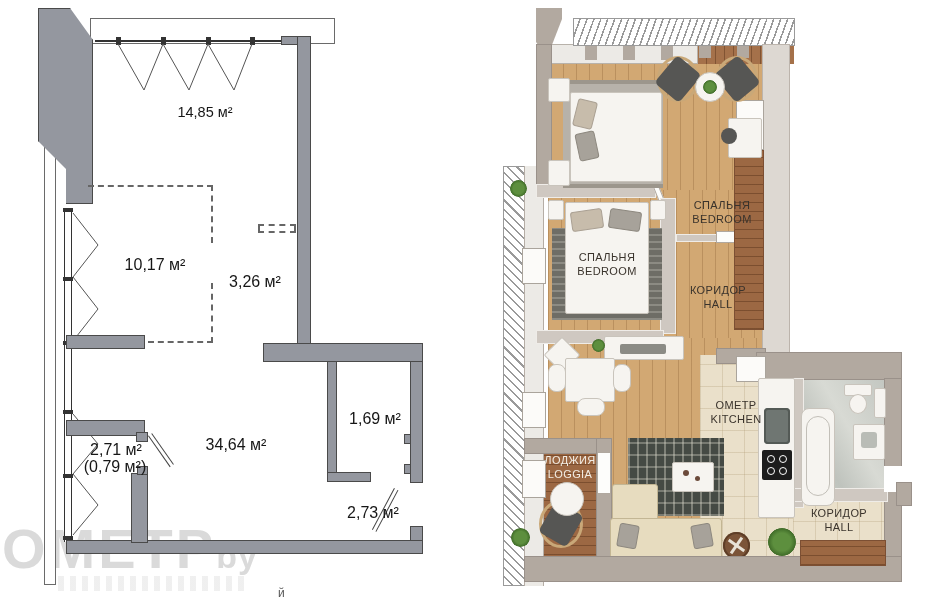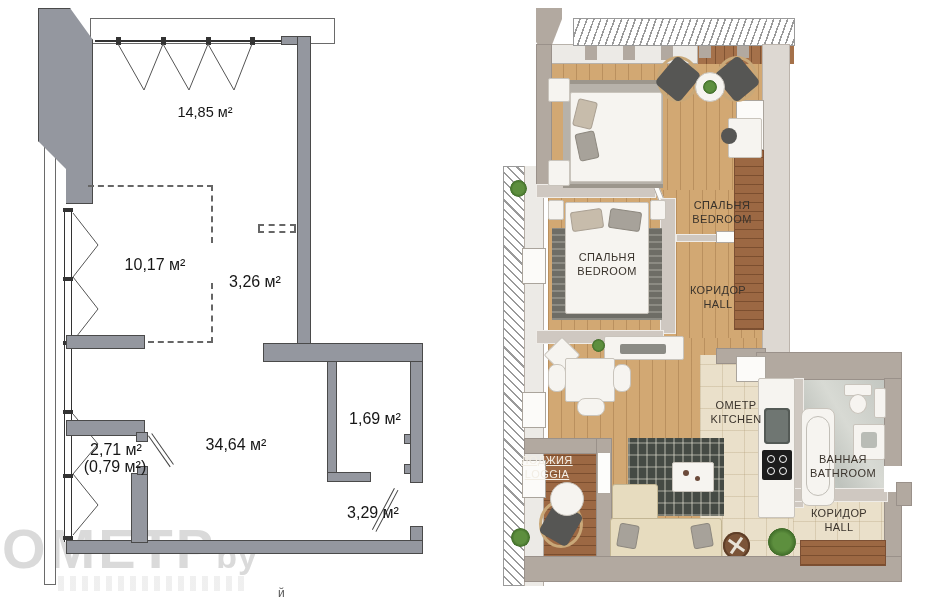--- a/index.html
+++ b/index.html
@@ -124,21 +124,21 @@
     <div class="abs dash-h" style="left:148px;top:341px;width:65px;height:0;"></div>
     <div class="abs" style="left:258px;top:224px;width:38px;height:9px;border:2px dashed #666;"></div>
 
     <div class="abs lbl big" style="left:150px;top:104px;width:110px;">14,85 м²</div>
     <div class="abs lbl" style="left:120px;top:256px;width:70px;">10,17 м²</div>
     <div class="abs lbl" style="left:228px;top:273px;width:54px;">3,26 м²</div>
     <div class="abs lbl" style="left:203px;top:436px;width:66px;">34,64 м²</div>
     <div class="abs lbl" style="left:348px;top:410px;width:54px;">1,69 м²</div>
     <div class="abs lbl" style="left:88px;top:441px;width:56px;">2,71 м²</div>
     <div class="abs lbl" style="left:82px;top:458px;width:66px;">(0,79 м²)</div>
-    <div class="abs lbl" style="left:346px;top:504px;width:54px;">3,29 м²</div>
+    <div class="abs lbl" style="left:346px;top:504px;width:54px;">2,73 м²</div>
   </div>
 
   <div class="abs" style="left:465px;top:0;width:465px;height:600px;z-index:2;">
 
     <div class="abs wood-v" style="left:85px;top:55px;width:215px;height:140px;"></div>
     <div class="abs wood-v" style="left:83px;top:195px;width:132px;height:143px;"></div>
     <div class="abs wood-v" style="left:185px;top:190px;width:115px;height:168px;"></div>
     <div class="abs wood-v" style="left:83px;top:338px;width:217px;height:226px;"></div>
     <div class="abs tile" style="left:235px;top:355px;width:95px;height:208px;"></div>
     <div class="abs marble" style="left:330px;top:378px;width:92px;height:130px;"></div>
@@ -262,26 +262,22 @@
       <div>BEDROOM</div>
     </div>
     <div class="abs rlbl" style="left:217px;top:283px;width:72px;">
       <div>КОРИДОР</div>
       <div>HALL</div>
     </div>
     <div class="abs rlbl" style="left:235px;top:398px;width:72px;">
       <div>ОМЕТР</div>
       <div>KITCHEN</div>
     </div>
-    <div class="abs rlbl" style="left:49px;top:453px;width:66px;z-index:7;color:#f2ede4;text-decoration:underline;">
+    <div class="abs rlbl" style="left:72px;top:453px;width:66px;z-index:7;color:#f2ede4;">
       <div>ЛОДЖИЯ</div>
       <div>LOGGIA</div>
-    </div>
-    <div class="abs rlbl" style="left:337px;top:452px;width:82px;">
-      <div>ВАННАЯ</div>
-      <div>BATHROOM</div>
     </div>
     <div class="abs rlbl" style="left:335px;top:506px;width:78px;">
       <div>КОРИДОР</div>
       <div>HALL</div>
     </div>
   </div>
 </div>
 
 </body></html>

